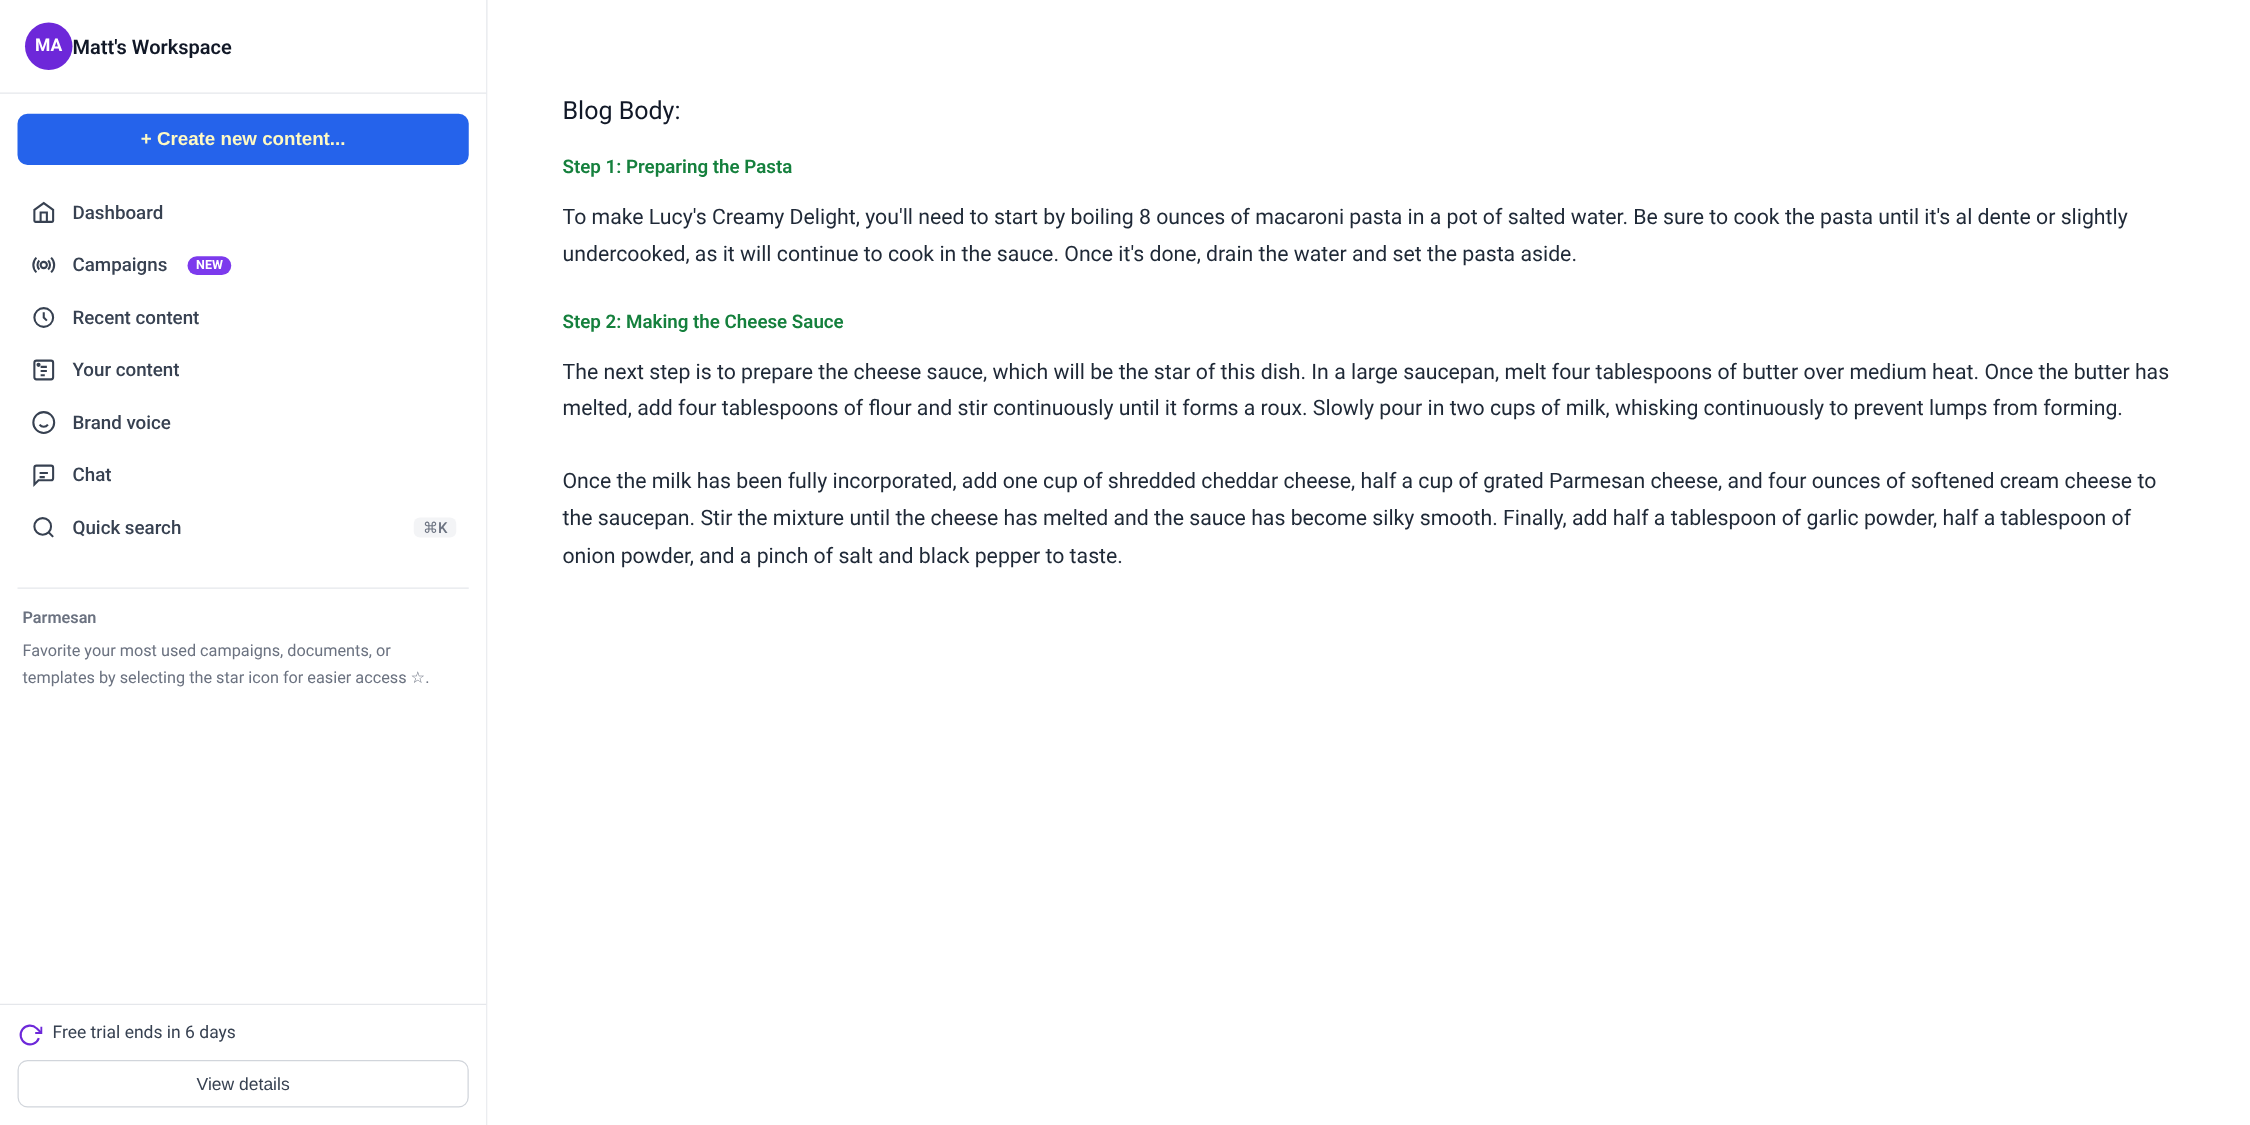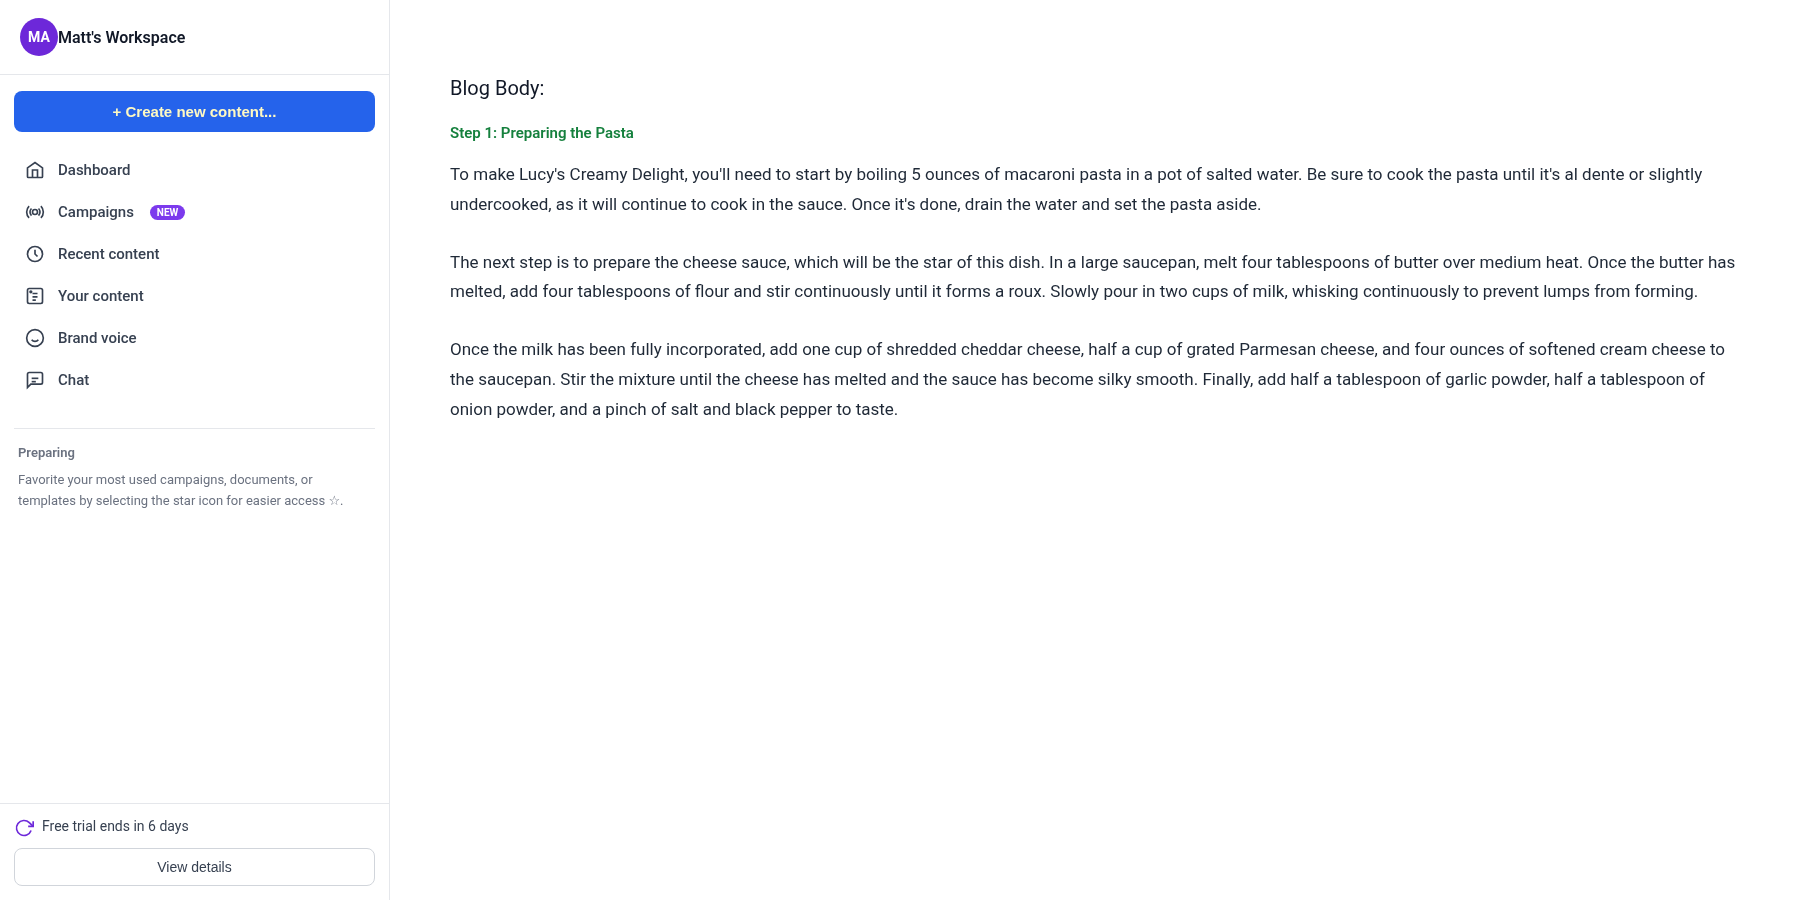--- a/index.html
+++ b/index.html
@@ -297,27 +297,37 @@
         <span class="nav-icon">
           <svg viewBox="0 0 24 24" fill="none" stroke="currentColor" stroke-width="2">
             <path d="M21 15a2 2 0 01-2 2H7l-4 4V5a2 2 0 012-2h14a2 2 0 012 2z"></path>
             <line x1="8" y1="10" x2="16" y2="10"></line>
             <line x1="8" y1="14" x2="13" y2="14"></line>
           </svg>
         </span>
         <span>Chat</span>
       </li>
 
+      <li class="nav-item">
+        <span class="nav-icon">
+          <svg viewBox="0 0 24 24" fill="none" stroke="currentColor" stroke-width="2">
+            <circle cx="11" cy="11" r="8"></circle>
+            <line x1="21" y1="21" x2="16.65" y2="16.65"></line>
+          </svg>
+        </span>
+        <span>Quick search</span>
+        <span class="quick-search-shortcut">⌘K</span>
+      </li>
 
     </ul>
 
     <hr class="divider">
 
     <div class="favorites-section">
-      <div class="favorites-title">Preparing</div>
+      <div class="favorites-title">Parmesan</div>
       <div class="favorites-desc">Favorite your most used campaigns, documents, or templates by selecting the star icon for easier access ☆.</div>
     </div>
 
   </div>
 
   <div class="sidebar-footer">
     <div class="trial-notice">
       <span class="trial-icon">
         <svg width="20" height="20" viewBox="0 0 24 24" fill="none" stroke="#6d28d9" stroke-width="2">
           <polyline points="23 4 23 10 17 10"></polyline>
@@ -330,21 +340,22 @@
   </div>
 
 </div>
 
 <div id="main">
 
   <div class="blog-label">Blog Body:</div>
 
   <div>
     <div class="blog-step-heading">Step 1: Preparing the Pasta</div>
-    <p class="blog-paragraph">To make Lucy's Creamy Delight, you'll need to start by boiling 5 ounces of macaroni pasta in a pot of salted water. Be sure to cook the pasta until it's al dente or slightly undercooked, as it will continue to cook in the sauce. Once it's done, drain the water and set the pasta aside.</p>
+    <p class="blog-paragraph">To make Lucy's Creamy Delight, you'll need to start by boiling 8 ounces of macaroni pasta in a pot of salted water. Be sure to cook the pasta until it's al dente or slightly undercooked, as it will continue to cook in the sauce. Once it's done, drain the water and set the pasta aside.</p>
   </div>
 
   <div>
+    <div class="blog-step-heading">Step 2: Making the Cheese Sauce</div>
     <p class="blog-paragraph">The next step is to prepare the cheese sauce, which will be the star of this dish. In a large saucepan, melt four tablespoons of butter over medium heat. Once the butter has melted, add four tablespoons of flour and stir continuously until it forms a roux. Slowly pour in two cups of milk, whisking continuously to prevent lumps from forming.</p>
     <p class="blog-paragraph">Once the milk has been fully incorporated, add one cup of shredded cheddar cheese, half a cup of grated Parmesan cheese, and four ounces of softened cream cheese to the saucepan. Stir the mixture until the cheese has melted and the sauce has become silky smooth. Finally, add half a tablespoon of garlic powder, half a tablespoon of onion powder, and a pinch of salt and black pepper to taste.</p>
   </div>
 
 </div>
 
 </body></html>

